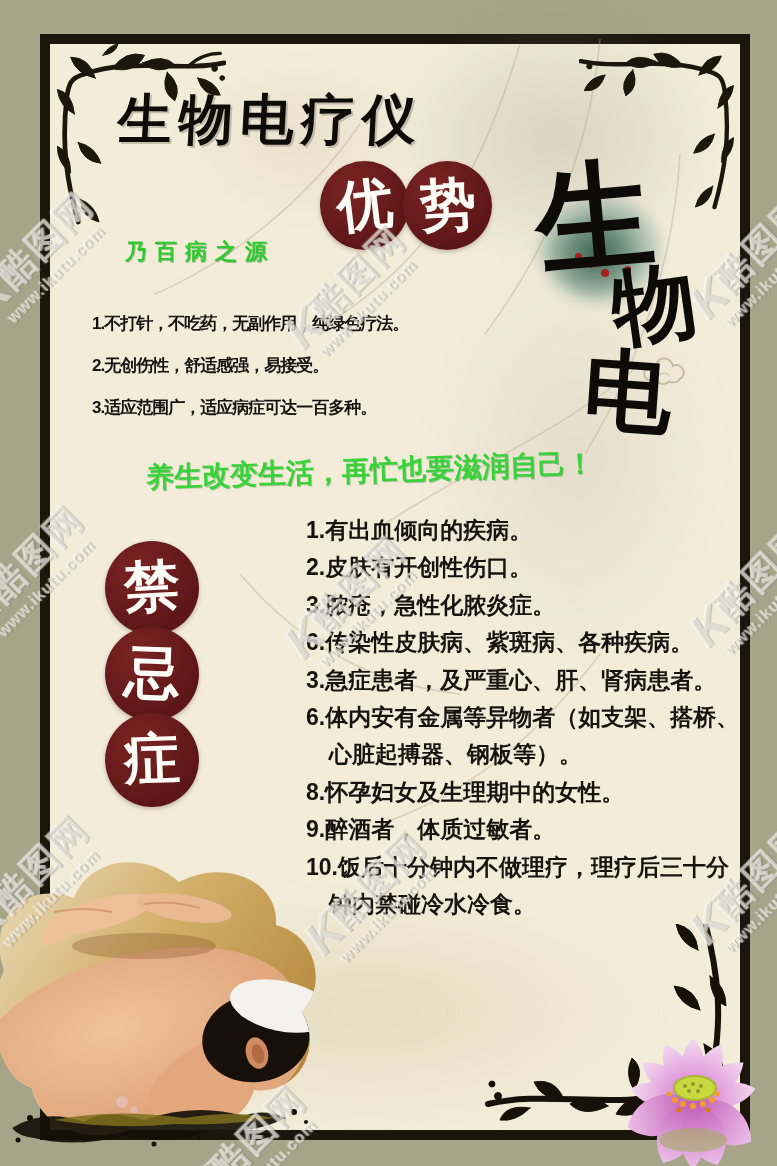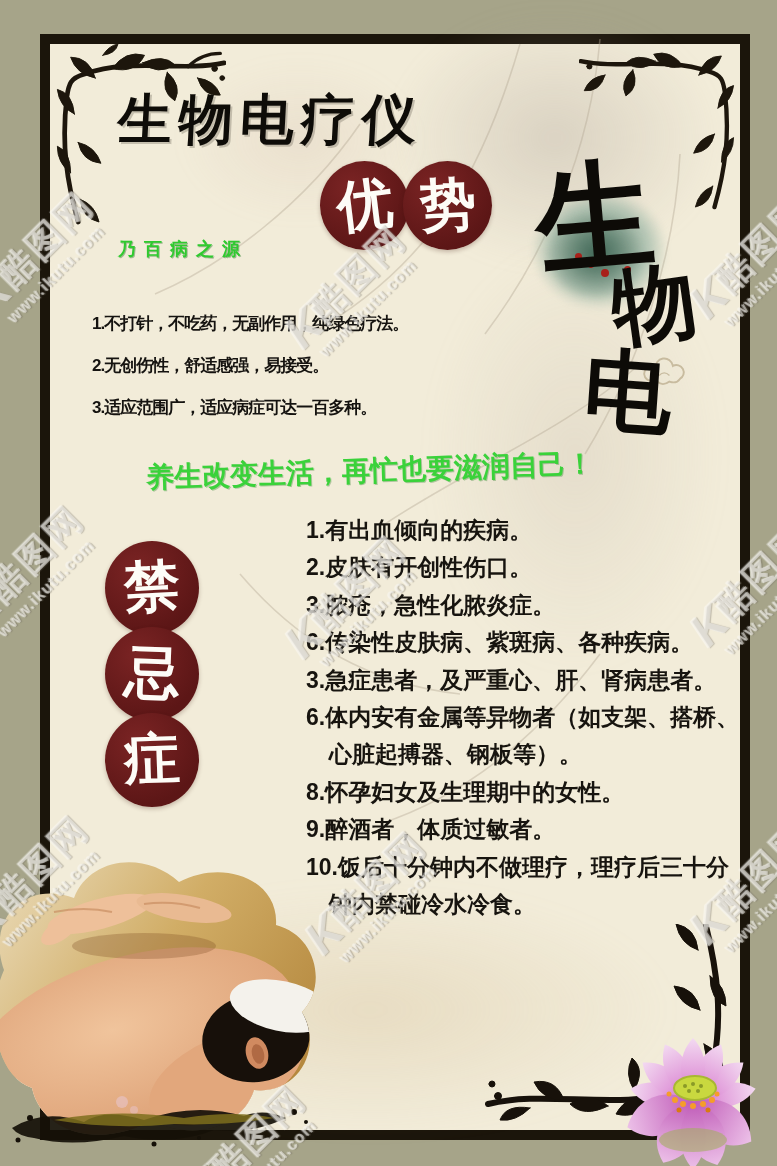--- a/index.html
+++ b/index.html
@@ -28,21 +28,21 @@
   .title{
     position:absolute;left:118px;top:84px;margin:0;z-index:10;
     font-size:54px;font-weight:900;letter-spacing:7px;color:#0e0c08;
     transform:skewX(-3deg);text-shadow:2px 2px 0 rgba(20,15,5,.2);white-space:nowrap;
   }
   .sub1,.sub2{
     position:absolute;z-index:10;font-weight:800;color:#2fca2f;white-space:nowrap;
     text-shadow:1px 1px 0 rgba(10,90,10,.35);
   }
   .sub1{left:101px;top:199px;font-size:26px;letter-spacing:9px;}
-  .sub2{left:118px;top:237px;font-size:18px;letter-spacing:8px;}
+  .sub2{left:125px;top:237px;font-size:22px;letter-spacing:8px;}
   
   .adv-badge{position:absolute;left:320px;top:161px;display:flex;z-index:11;}
   .adv-badge .circle{width:89px;height:89px;margin-right:-6px;}
   .circle{
     display:flex;align-items:center;justify-content:center;border-radius:50%;
     background:radial-gradient(circle at 35% 30%,#7b2424,#5c1616 72%);
     box-shadow:0 2px 4px rgba(60,20,10,.25);
   }
   .circle i{font-style:normal;font-weight:900;color:#fdfcf7;}
   .adv-badge .circle i{font-size:56px;}

